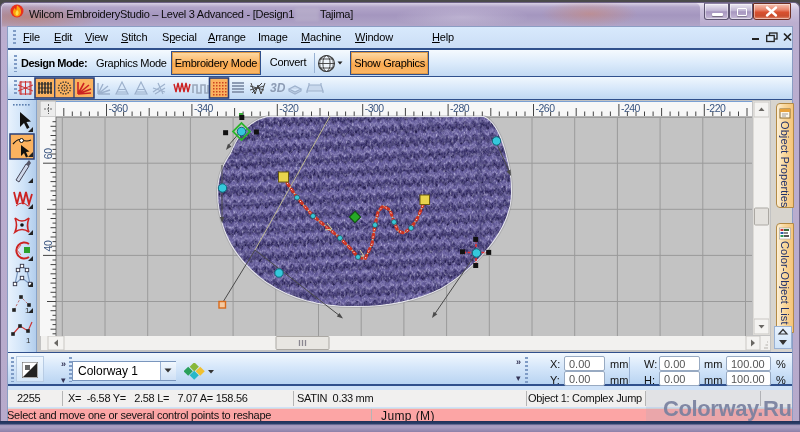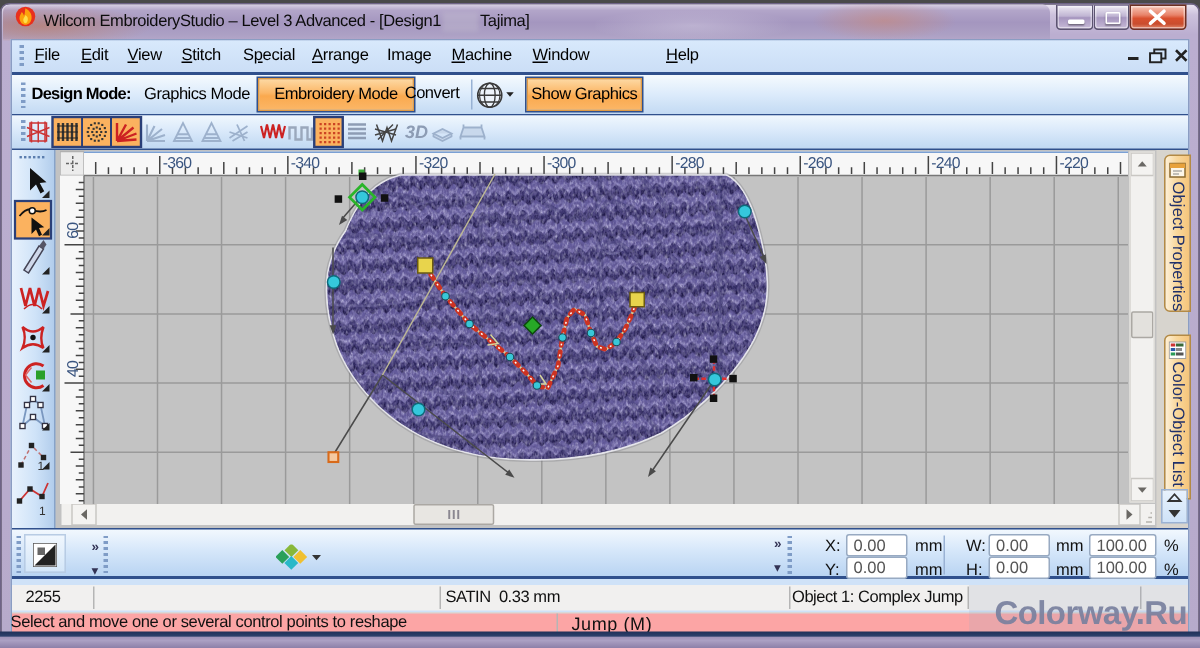--- a/index.html
+++ b/index.html
@@ -94,35 +94,35 @@
   <div class="grip" style="left:5px;top:3px;height:15px;"></div>
   <div class="menu-item" style="left:15px;"><u>F</u>ile</div>
   <div class="menu-item" style="left:46px;"><u>E</u>dit</div>
   <div class="menu-item" style="left:77px;"><u>V</u>iew</div>
   <div class="menu-item" style="left:113px;"><u>S</u>titch</div>
   <div class="menu-item" style="left:154px;">S<u>p</u>ecial</div>
   <div class="menu-item" style="left:200px;"><u>A</u>rrange</div>
   <div class="menu-item" style="left:250px;">Ima<u>g</u>e</div>
   <div class="menu-item" style="left:293px;"><u>M</u>achine</div>
   <div class="menu-item" style="left:347px;"><u>W</u>indow</div>
-  <div class="menu-item" style="left:416px;padding-left:20px;"><u>H</u>elp</div>
+  <div class="menu-item" style="left:404px;padding-left:20px;"><u>H</u>elp</div>
   <div class="abs" style="left:744px;top:11px;width:7px;height:2px;background:#222;"></div>
   <svg class="abs" style="left:758px;top:5px" width="13" height="11">
         <rect x="3.5" y="1" width="7.5" height="6" fill="none" stroke="#222" stroke-width="1.3"></rect>
         <rect x="0.7" y="3.5" width="7.5" height="6" fill="#d8e9fc" stroke="#222" stroke-width="1.3"></rect>
       </svg>
   <svg class="abs" style="left:775px;top:5px" width="10" height="10">
         <path d="M1 1.5 L8 8.5 M8 1.5 L1 8.5" stroke="#222" stroke-width="1.7"></path>
       </svg>
 </div>
 <div id="toolbar1">
   <div class="grip" style="left:6px;top:5px;height:17px;"></div>
   <div class="flatbtn" style="left:13px;top:7px;font-weight:bold;font-size:11px;letter-spacing:-0.5px;">Design Mode:</div>
   <div class="flatbtn" style="left:88px;top:7px;">Graphics Mode</div>
-  <div class="orangebtn" style="left:164px;top:2px;width:104px;height:22px;line-height:20px;">Embroidery Mode</div>
+  <div class="orangebtn" style="left:164px;top:2px;width:88px;height:22px;line-height:20px;">Embroidery Mode</div>
   <div class="flatbtn" style="left:257px;top:2px;width:46px;height:22px;line-height:21px;">Convert</div>
   <div class="sep" style="left:306px;top:3px;height:20px;background:#98b2d4;"></div>
   <svg class="abs" style="left:309px;top:4px" width="26" height="19" viewBox="0 0 26 19">
     <circle cx="9.5" cy="9.5" r="8" fill="#eef4fb" stroke="#3a3a3a" stroke-width="1.1"></circle>
     <ellipse cx="9.5" cy="9.5" rx="3.6" ry="8" fill="none" stroke="#3a3a3a" stroke-width="0.9"></ellipse>
     <ellipse cx="9.5" cy="9.5" rx="6.8" ry="8" fill="none" stroke="#3a3a3a" stroke-width="0.7"></ellipse>
     <path d="M1.5 9.5 H17.5 M2.7 5 H16.3 M2.7 14 H16.3" stroke="#3a3a3a" stroke-width="0.9" fill="none"></path>
     <path d="M20.5 7.5 l2.5 3 2.5 -3 z" fill="#222"></path>
   </svg>
   <div class="orangebtn" style="left:343px;top:2px;width:77px;height:22px;line-height:20px;">Show Graphics</div>
@@ -440,20 +440,28 @@
   <div class="abs" style="left:8px;top:3px;width:28px;height:26px;border:1px solid #b8cce4;background:linear-gradient(180deg,#f0f7fe,#d4e6f8);">
     <svg class="abs" style="left:5px;top:5px" width="16" height="16">
           <rect x="0" y="0" width="16" height="16" fill="#fff" stroke="#555"></rect>
           <path d="M1 15 L15 1 L15 15 Z" fill="#222"></path>
           <rect x="3" y="3" width="5" height="5" fill="#666"></rect>
         </svg>
   </div>
   <div class="abs" style="left:53px;top:6px;color:#335;font-size:9px;font-weight:bold;">»</div>
   <div class="abs" style="left:53px;top:22px;color:#335;font-size:9px;">▾</div>
   <div class="grip" style="left:61px;top:4px;height:25px;"></div>
+  <div class="abs" style="left:64px;top:8px;width:104px;height:20px;background:#fff;border:1px solid #7a96bd;">
+    <div class="abs" style="left:5px;top:2px;font-size:12px;color:#000;">Colorway 1</div>
+    <div class="abs" style="left:87px;top:0px;width:16px;height:18px;background:linear-gradient(180deg,#f2f8fe,#cfe0f5);border-left:1px solid #9ab2d4;">
+      <svg width="14" height="16">
+            <path d="M3.5 6.5 l3.5 4 3.5 -4 z" fill="#333"></path>
+          </svg>
+    </div>
+  </div>
   <svg class="abs" style="left:176px;top:10px" width="30" height="17">
     <rect x="1" y="5" width="6.5" height="6.5" fill="#2aa05a" transform="rotate(45 4.2 8.2)"></rect>
     <rect x="7" y="0.5" width="6.5" height="6.5" fill="#88b83a" transform="rotate(45 10.2 3.8)"></rect>
     <rect x="7" y="9" width="6.5" height="6.5" fill="#28b8c8" transform="rotate(45 10.2 12.2)"></rect>
     <rect x="13" y="5" width="6.5" height="6.5" fill="#f0c030" transform="rotate(45 16.2 8.2)"></rect>
     <path d="M24 7 l3 3.5 3 -3.5 z" fill="#333"></path>
   </svg>
   <div class="abs" style="left:508px;top:4px;color:#335;font-size:9px;font-weight:bold;">»</div>
   <div class="abs" style="left:508px;top:20px;color:#335;font-size:9px;">▾</div>
   <div class="grip" style="left:517px;top:4px;height:26px;"></div>
@@ -470,20 +478,21 @@
   <div class="lbl" style="left:636px;top:21px;">H:</div>
   <div class="field" style="left:651px;top:18px;width:41px;">0.00</div>
   <div class="lbl" style="left:696px;top:21px;">mm</div>
   <div class="field" style="left:718px;top:3px;width:45px;">100.00</div>
   <div class="lbl" style="left:768px;top:5px;">%</div>
   <div class="field" style="left:718px;top:18px;width:45px;">100.00</div>
   <div class="lbl" style="left:768px;top:21px;">%</div>
 </div>
 <div id="status1">
   <div class="abs" style="left:9px;top:2px;">2255</div>
+  <div class="abs" style="left:60px;top:2px;">X=  -6.58 Y=   2.58 L=   7.07 A= 158.56</div>
   <div class="abs" style="left:289px;top:2px;">SATIN  0.33 mm</div>
   <div class="abs" style="left:520px;top:2px;">Object 1: Complex Jump</div>
   <div class="sep" style="left:54px;top:1px;height:15px;"></div>
   <div class="sep" style="left:285px;top:1px;height:15px;"></div>
   <div class="sep" style="left:518px;top:1px;height:15px;"></div>
   <div class="sep" style="left:637px;top:1px;height:15px;"></div>
   <div class="sep" style="left:752px;top:1px;height:15px;"></div>
 </div>
 <div id="status2">
   <div class="abs" style="left:-1px;top:0px;letter-spacing:-0.25px;">Select and move one or several control points to reshape</div>

